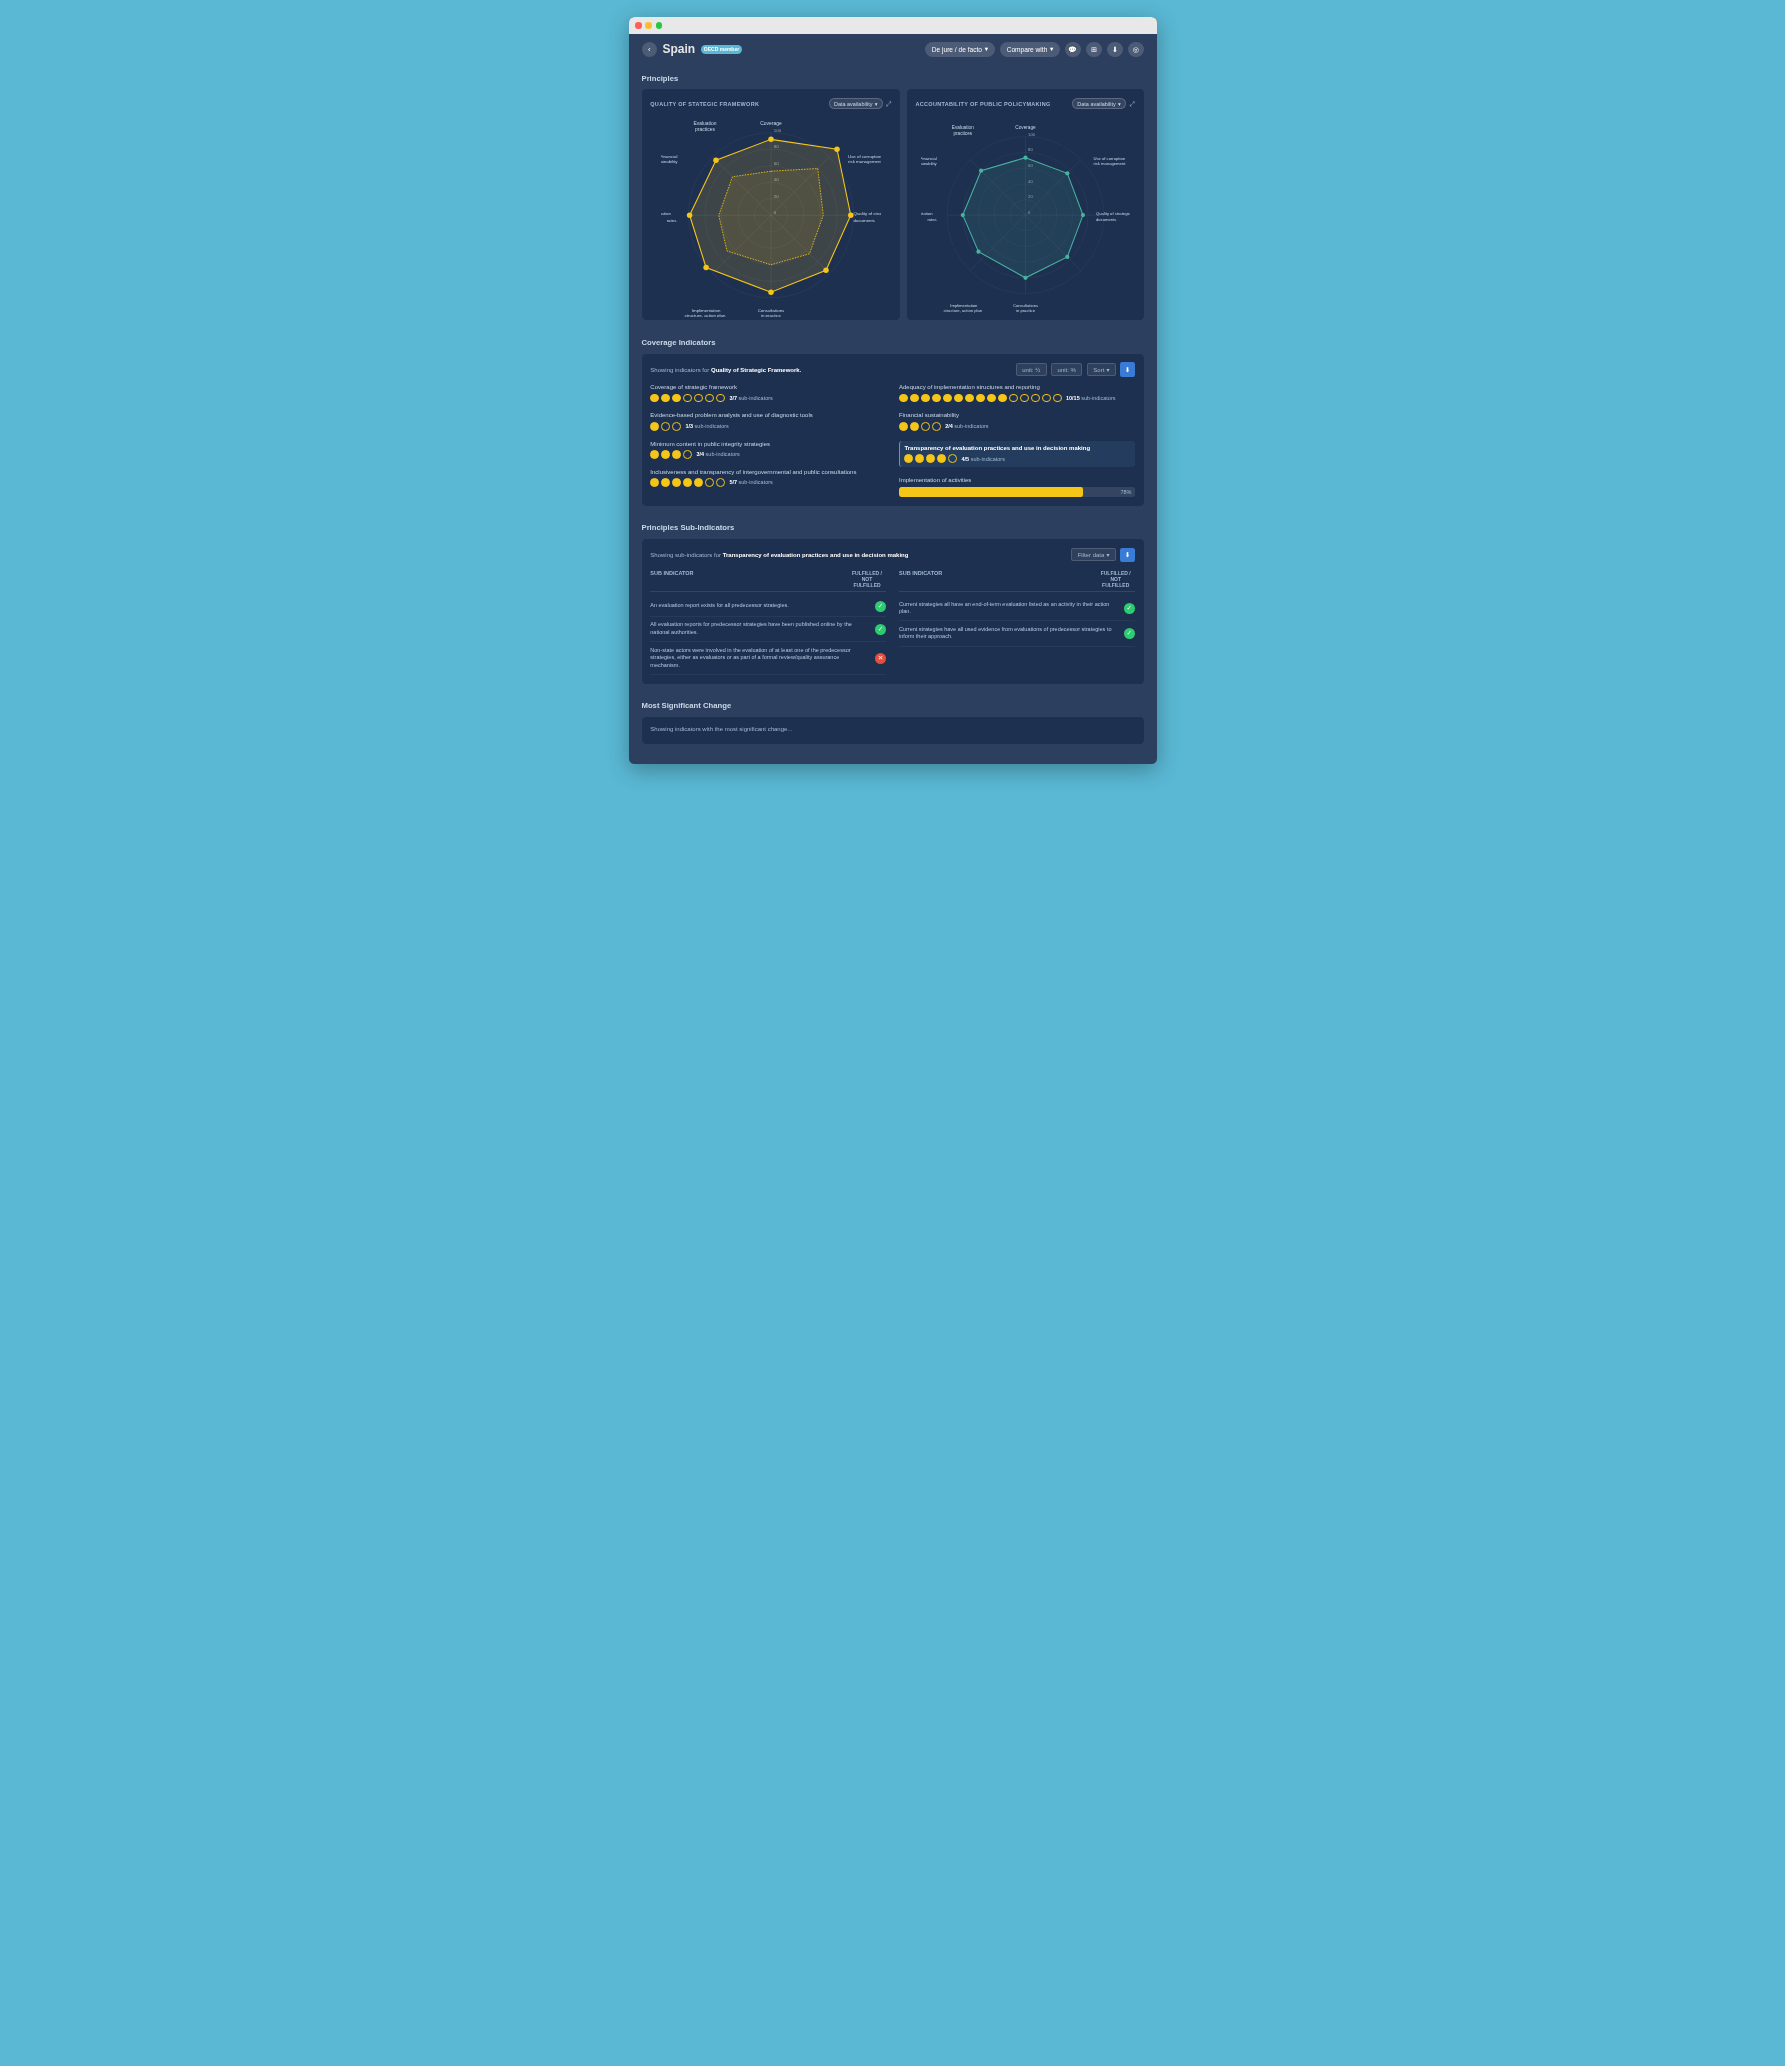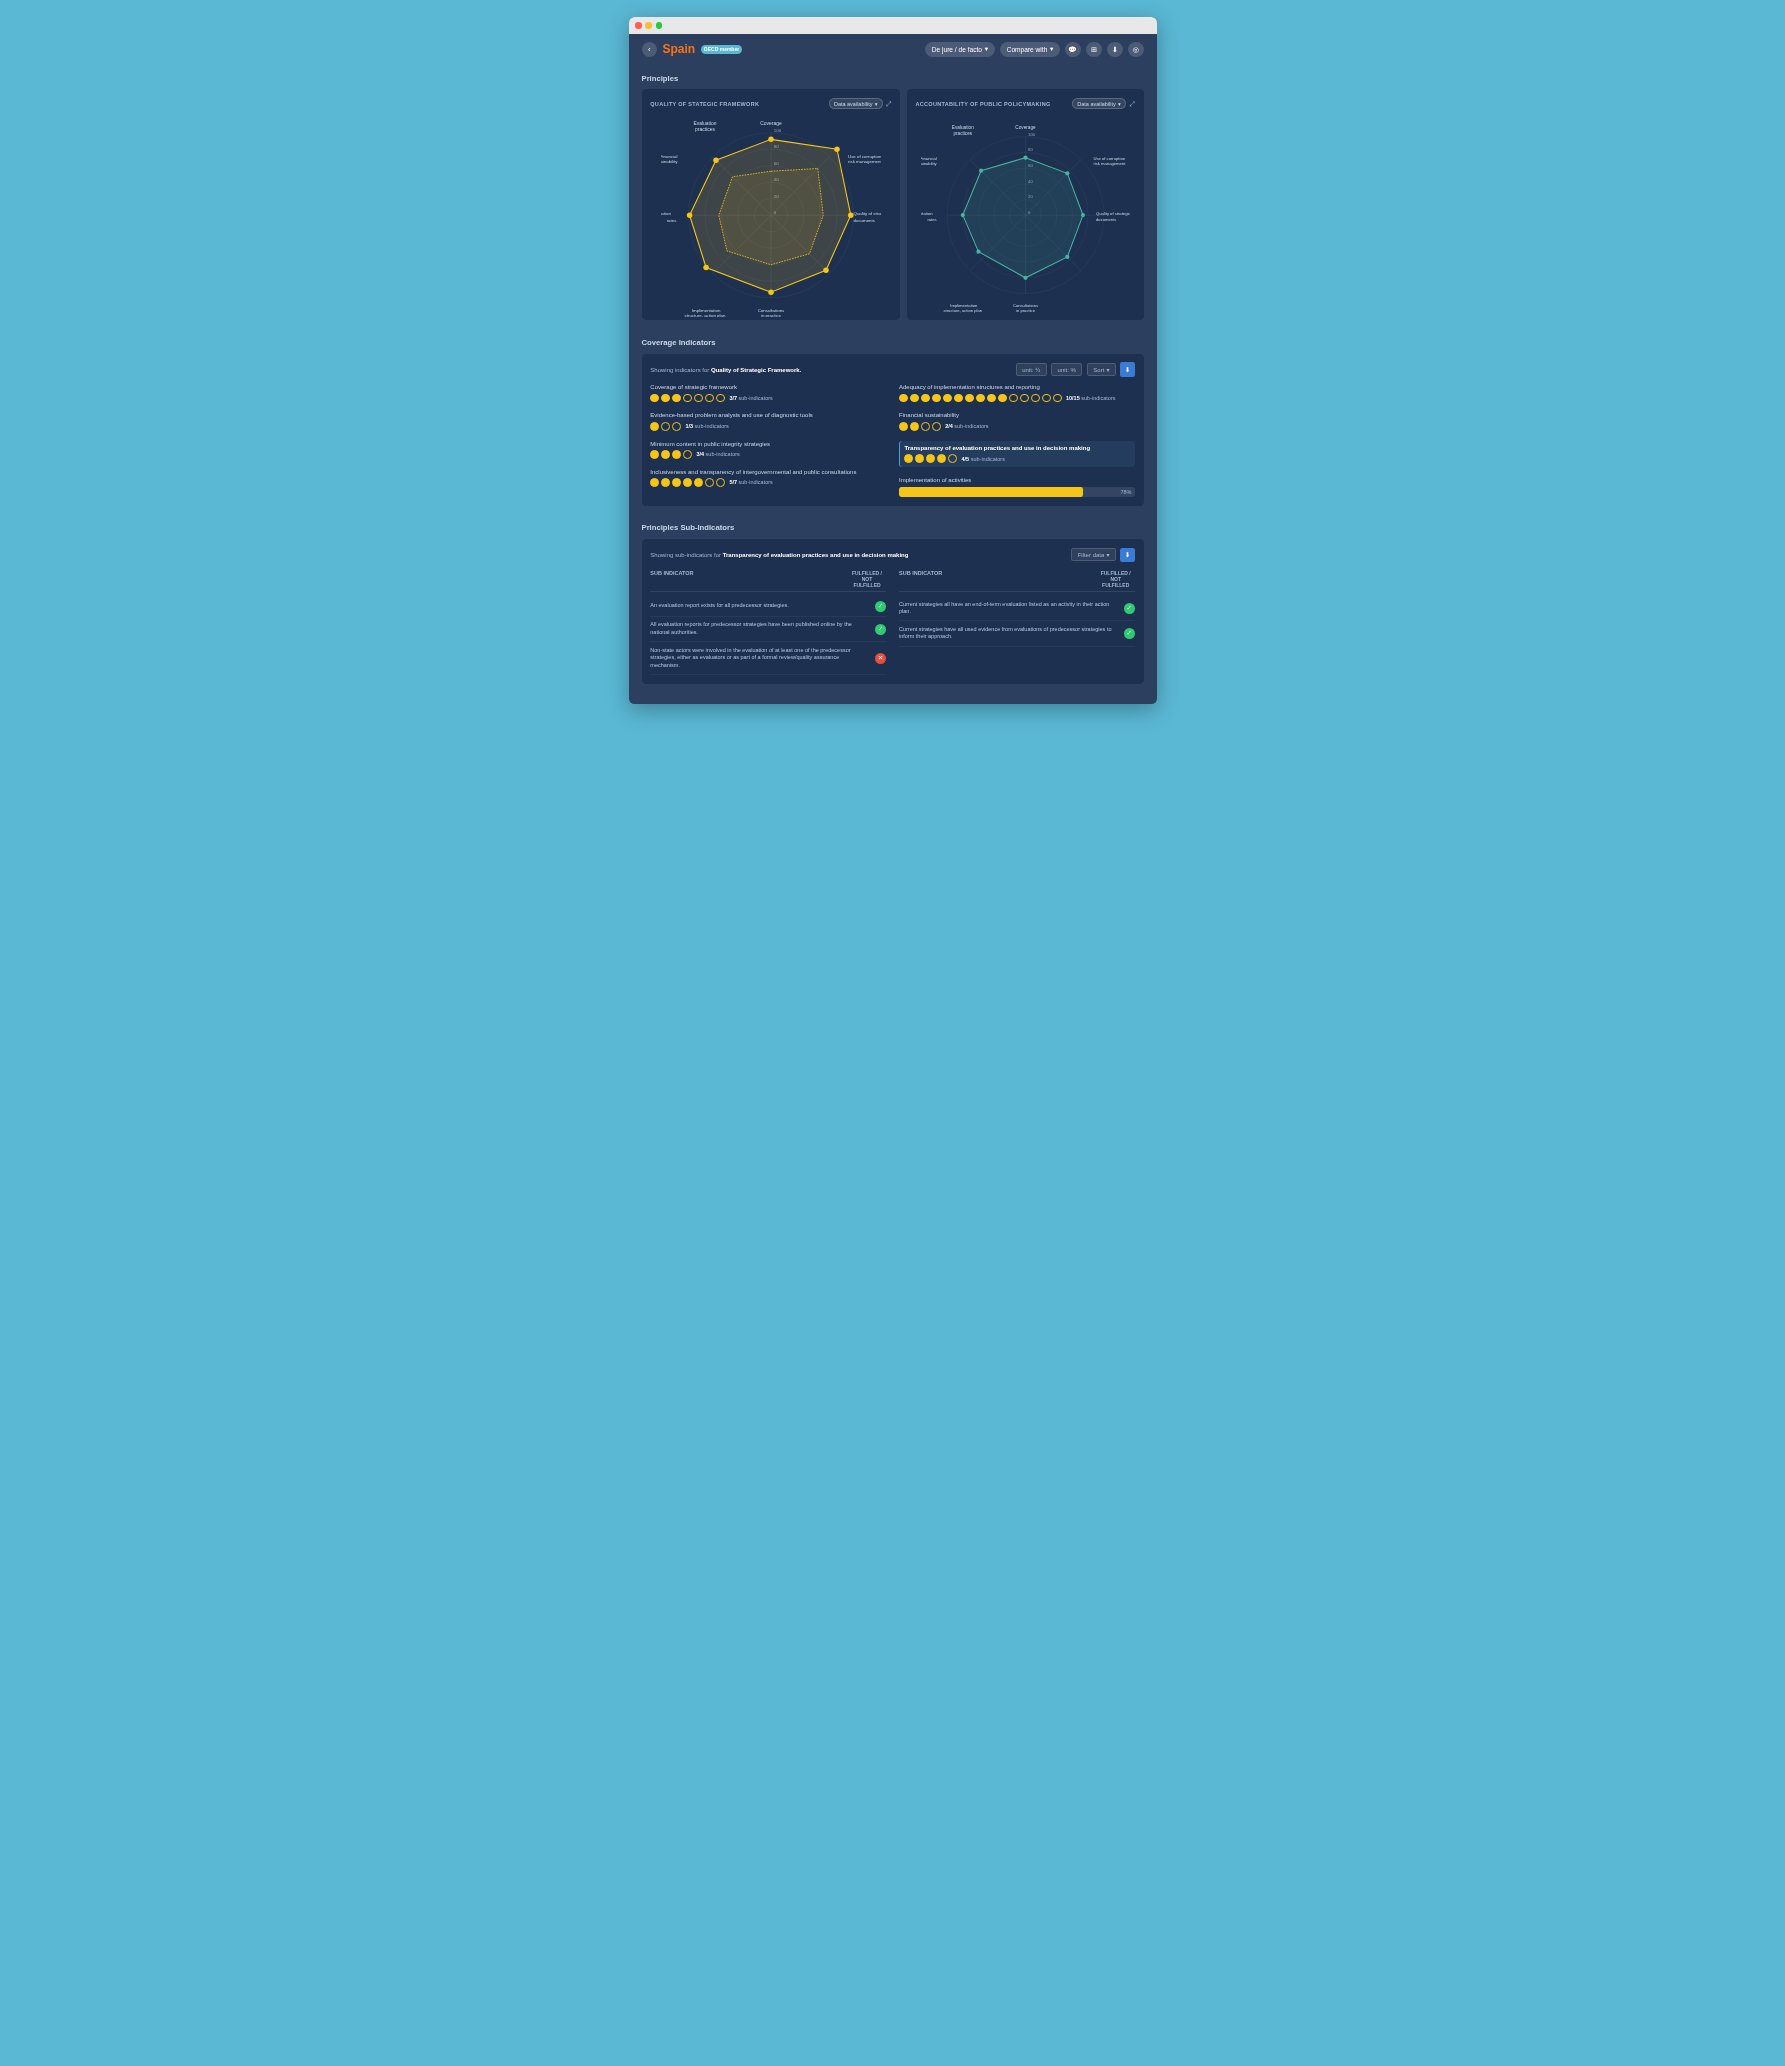--- a/index.html
+++ b/index.html
@@ -51,21 +51,21 @@
     .back-btn {
       width: 15.4px; height: 15.4px;
       border-radius: 50%;
       background: rgba(255,255,255,0.15);
       display: flex; align-items: center; justify-content: center;
       cursor: pointer;
       color: white;
       font-size: 7.7px;
     }
     .country-title {
-      color: #f97316;
+      color: #e5e5e5;
       font-size: 12px;
       font-weight: 700;
     }
     .oecd-badge {
       background: #5ab8d4;
       color: white;
       font-size: 5px;
       padding: 1.1px 3.3px;
       border-radius: 5.5px;
       font-weight: 600;
@@ -734,16 +734,22 @@
           </div>
           <div class="sub-row">
             <span class="sub-row-text">Current strategies have all used evidence from evaluations of predecessor strategies to inform their approach.</span>
             <div class="sub-row-icon icon-green">✓</div>
           </div>
         </div>
       </div>
     </div>
   </div>
 
+  <div class="section">
+    <div class="section-title">Most Significant Change</div>
+    <div class="msc-card">
+      <div style="color:#a0b8d0;font-size:6px;">Showing indicators with the most significant change...</div>
+    </div>
+  </div>
 
   <div style="height:11px;"></div>
 </div>
 
 
 </body></html>

